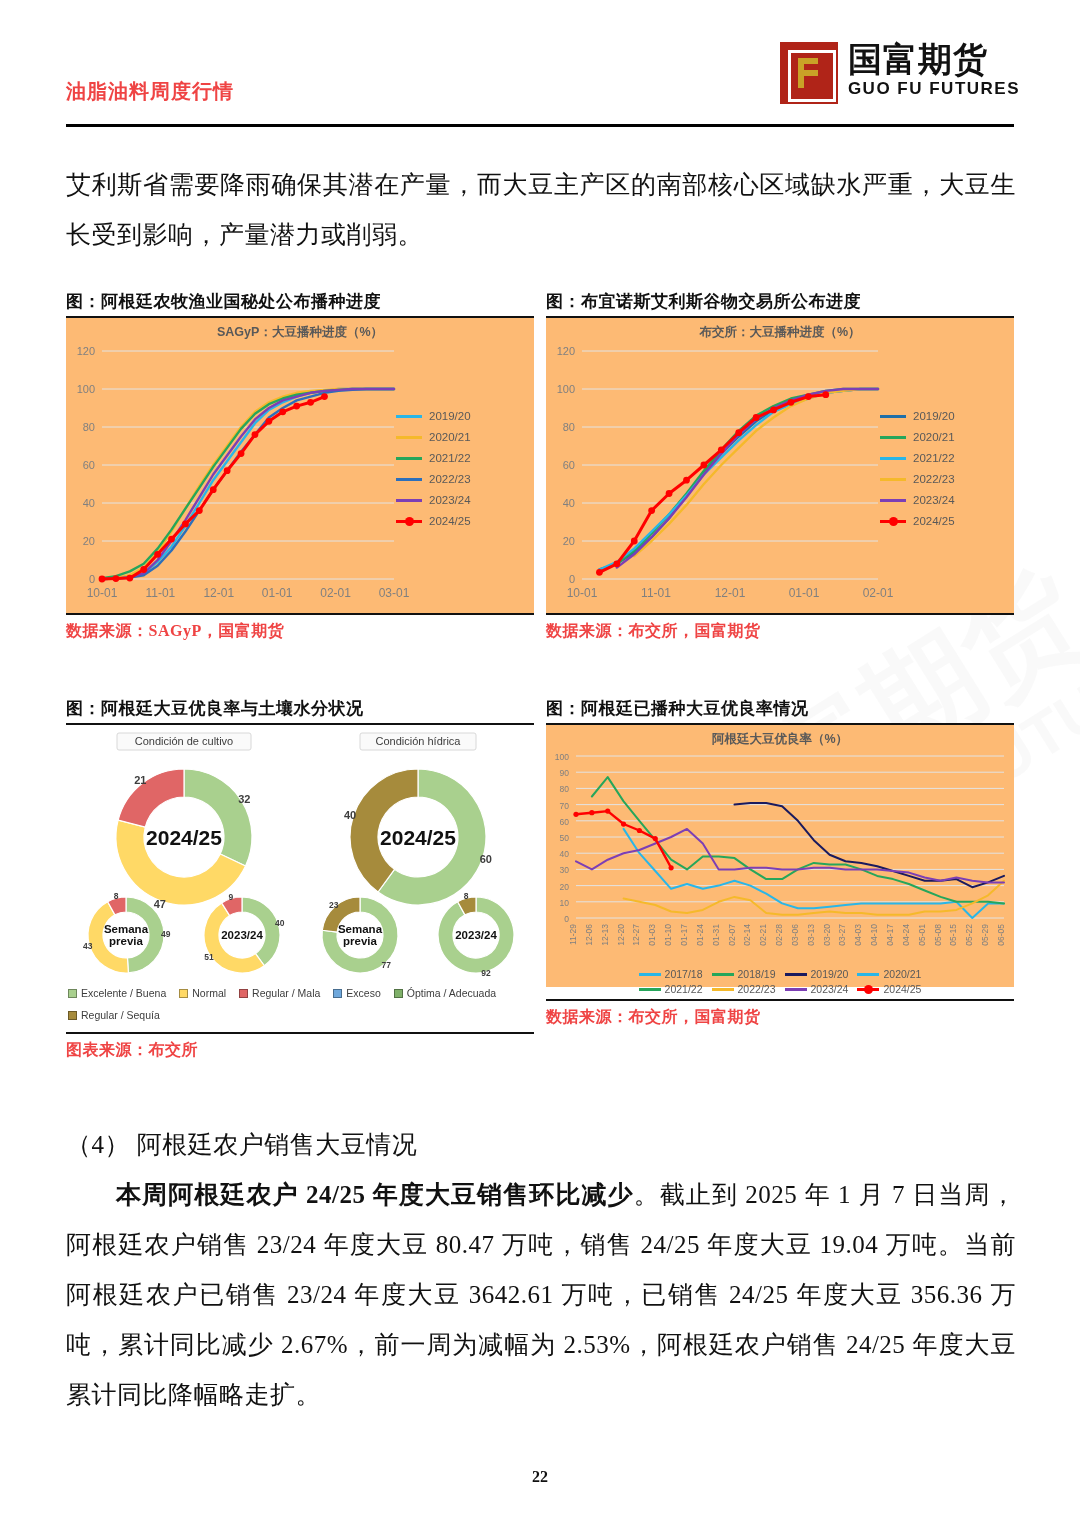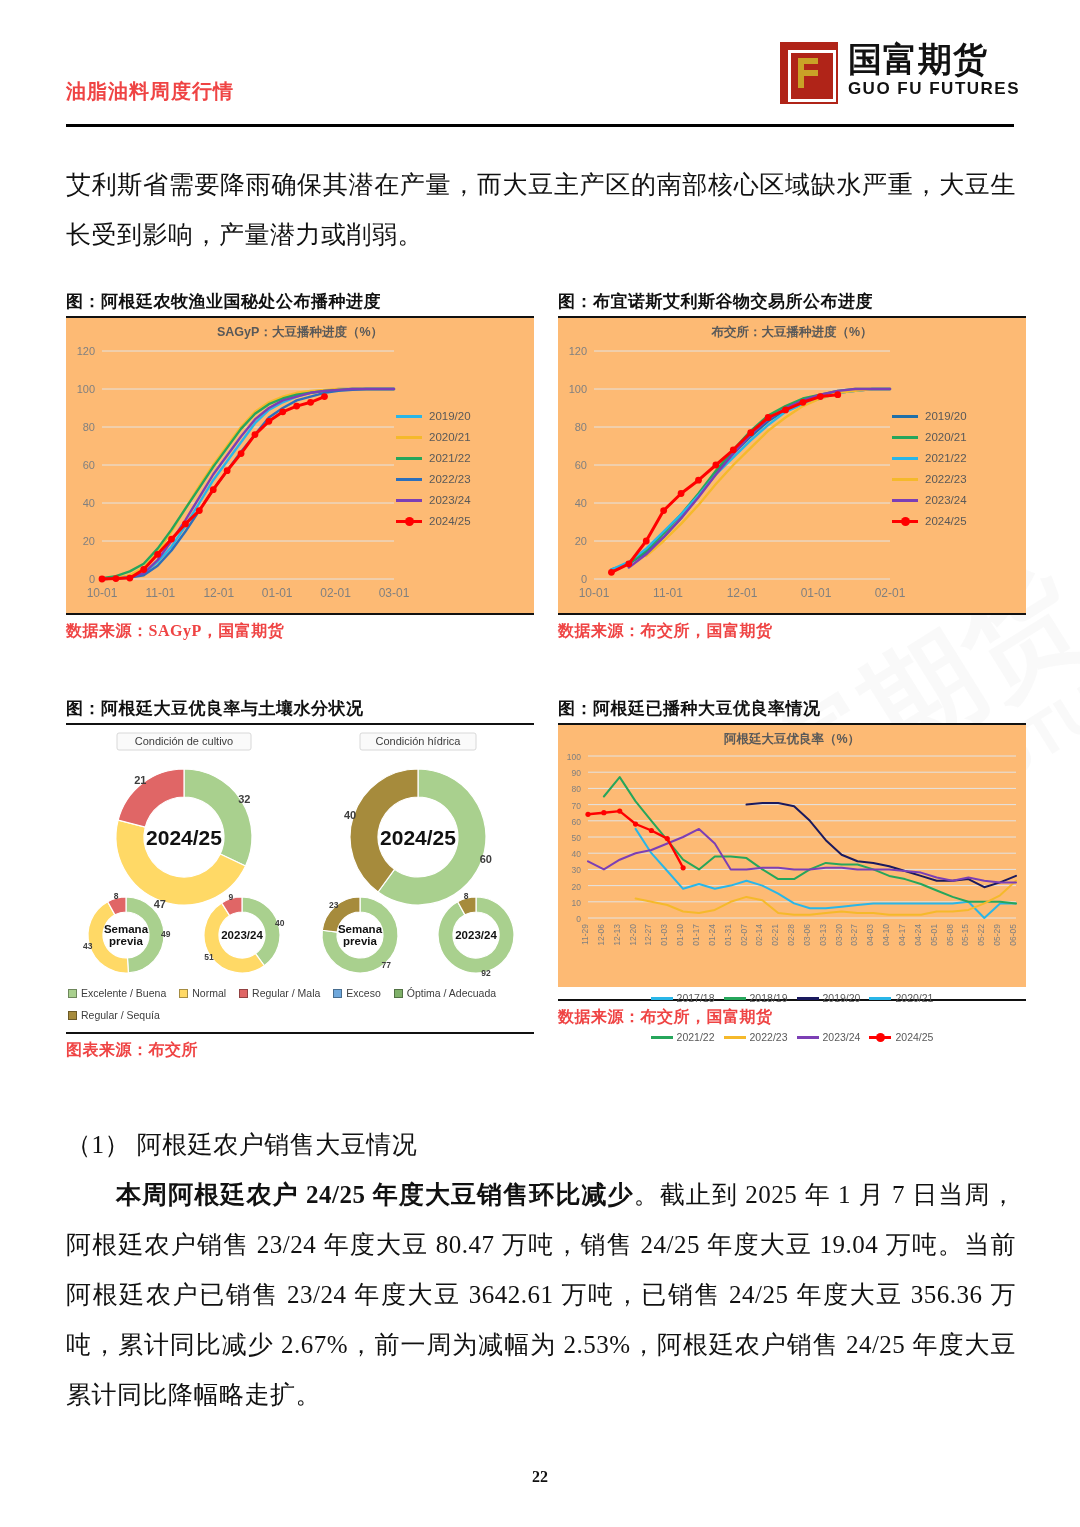--- a/index.html
+++ b/index.html
@@ -59,21 +59,21 @@
     position:absolute; left:66px; width:950px;
     font-size:25px; line-height:50px; color:#111;
     font-family:"Liberation Serif", serif;
     text-align:justify;
     letter-spacing:0.5px;
   }
   .para b { font-weight:bold; }
 
   
   .figs { position:absolute; left:66px; top:290px; width:948px; }
-  .fig-row { display:flex; gap:24px; }
+  .fig-row { display:flex; gap:12px; }
   .fig-col { width:468px; }
   .fig-cap {
     font-size:17px; font-weight:bold; color:#111;
     font-family:"Liberation Serif", serif;
     padding-bottom:3px; border-bottom:2px solid #111; letter-spacing:0.5px;
   }
   .fig-src {
     font-size:16px; font-weight:bold; color:#ef4444;
     font-family:"Liberation Serif", serif;
     border-top:2px solid #111; padding-top:6px; letter-spacing:0.5px;
@@ -108,21 +108,21 @@
   .donut-legend .dl { display:flex; align-items:center; }
   .donut-legend .dbox {
     width:9px; height:9px; margin-right:4px; border:1px solid rgba(0,0,0,.35);
   }
 
   
   .legend-h {
     font-family:"Liberation Sans", sans-serif; font-size:10.5px; color:#595959;
     display:flex; flex-direction:column; align-items:center; gap:3px; margin-top:2px;
   }
-  .legend-h .row { display:flex; gap:9px;margin-top:24px; }
+  .legend-h .row { display:flex; gap:9px; }
   .legend-h .li { display:flex; align-items:center; }
   .legend-h .sw { width:22px; height:3px; margin-right:4px; position:relative; }
   .legend-h .sw.mk::after {
     content:""; position:absolute; left:7px; top:-3px; width:9px; height:9px;
     border-radius:50%; background:#ff0000;
   }
 
   
   .pageno {
     position:absolute; left:0; top:1468px; width:1080px; text-align:center;
@@ -520,21 +520,21 @@
                   <span>2024/25</span>
                 </div>
               </div>
             </div>
         </div>
         <div class="fig-src" style="margin-top:12px;">数据来源：布交所，国富期货</div>
       </div>
     </div>
   </div>
 
-  <div class="para" style="top:1120px;">（1）  阿根廷农户销售大豆情况</div>
+  <div class="para" style="top:1120px;">（4）  阿根廷农户销售大豆情况</div>
 
   <div class="para" style="top:1170px; text-indent:50px;">
     <b>本周阿根廷农户 24/25 年度大豆销售环比减少</b><span>。截止到 2025 年 1 月 7 日当周，阿根廷农户销售 23/24 年度大豆 80.47 万吨，销售 24/25 年度大豆 19.04 万吨。当前阿根廷农户已销售 23/24 年度大豆 3642.61 万吨，已销售 24/25 年度大豆 356.36 万吨，累计同比减少 2.67%，前一周为减幅为 2.53%，阿根廷农户销售 24/25 年度大豆累计同比降幅略走扩。</span>
   </div>
 
   <div class="pageno">22</div>
 
 </div>
 
 </body></html>

